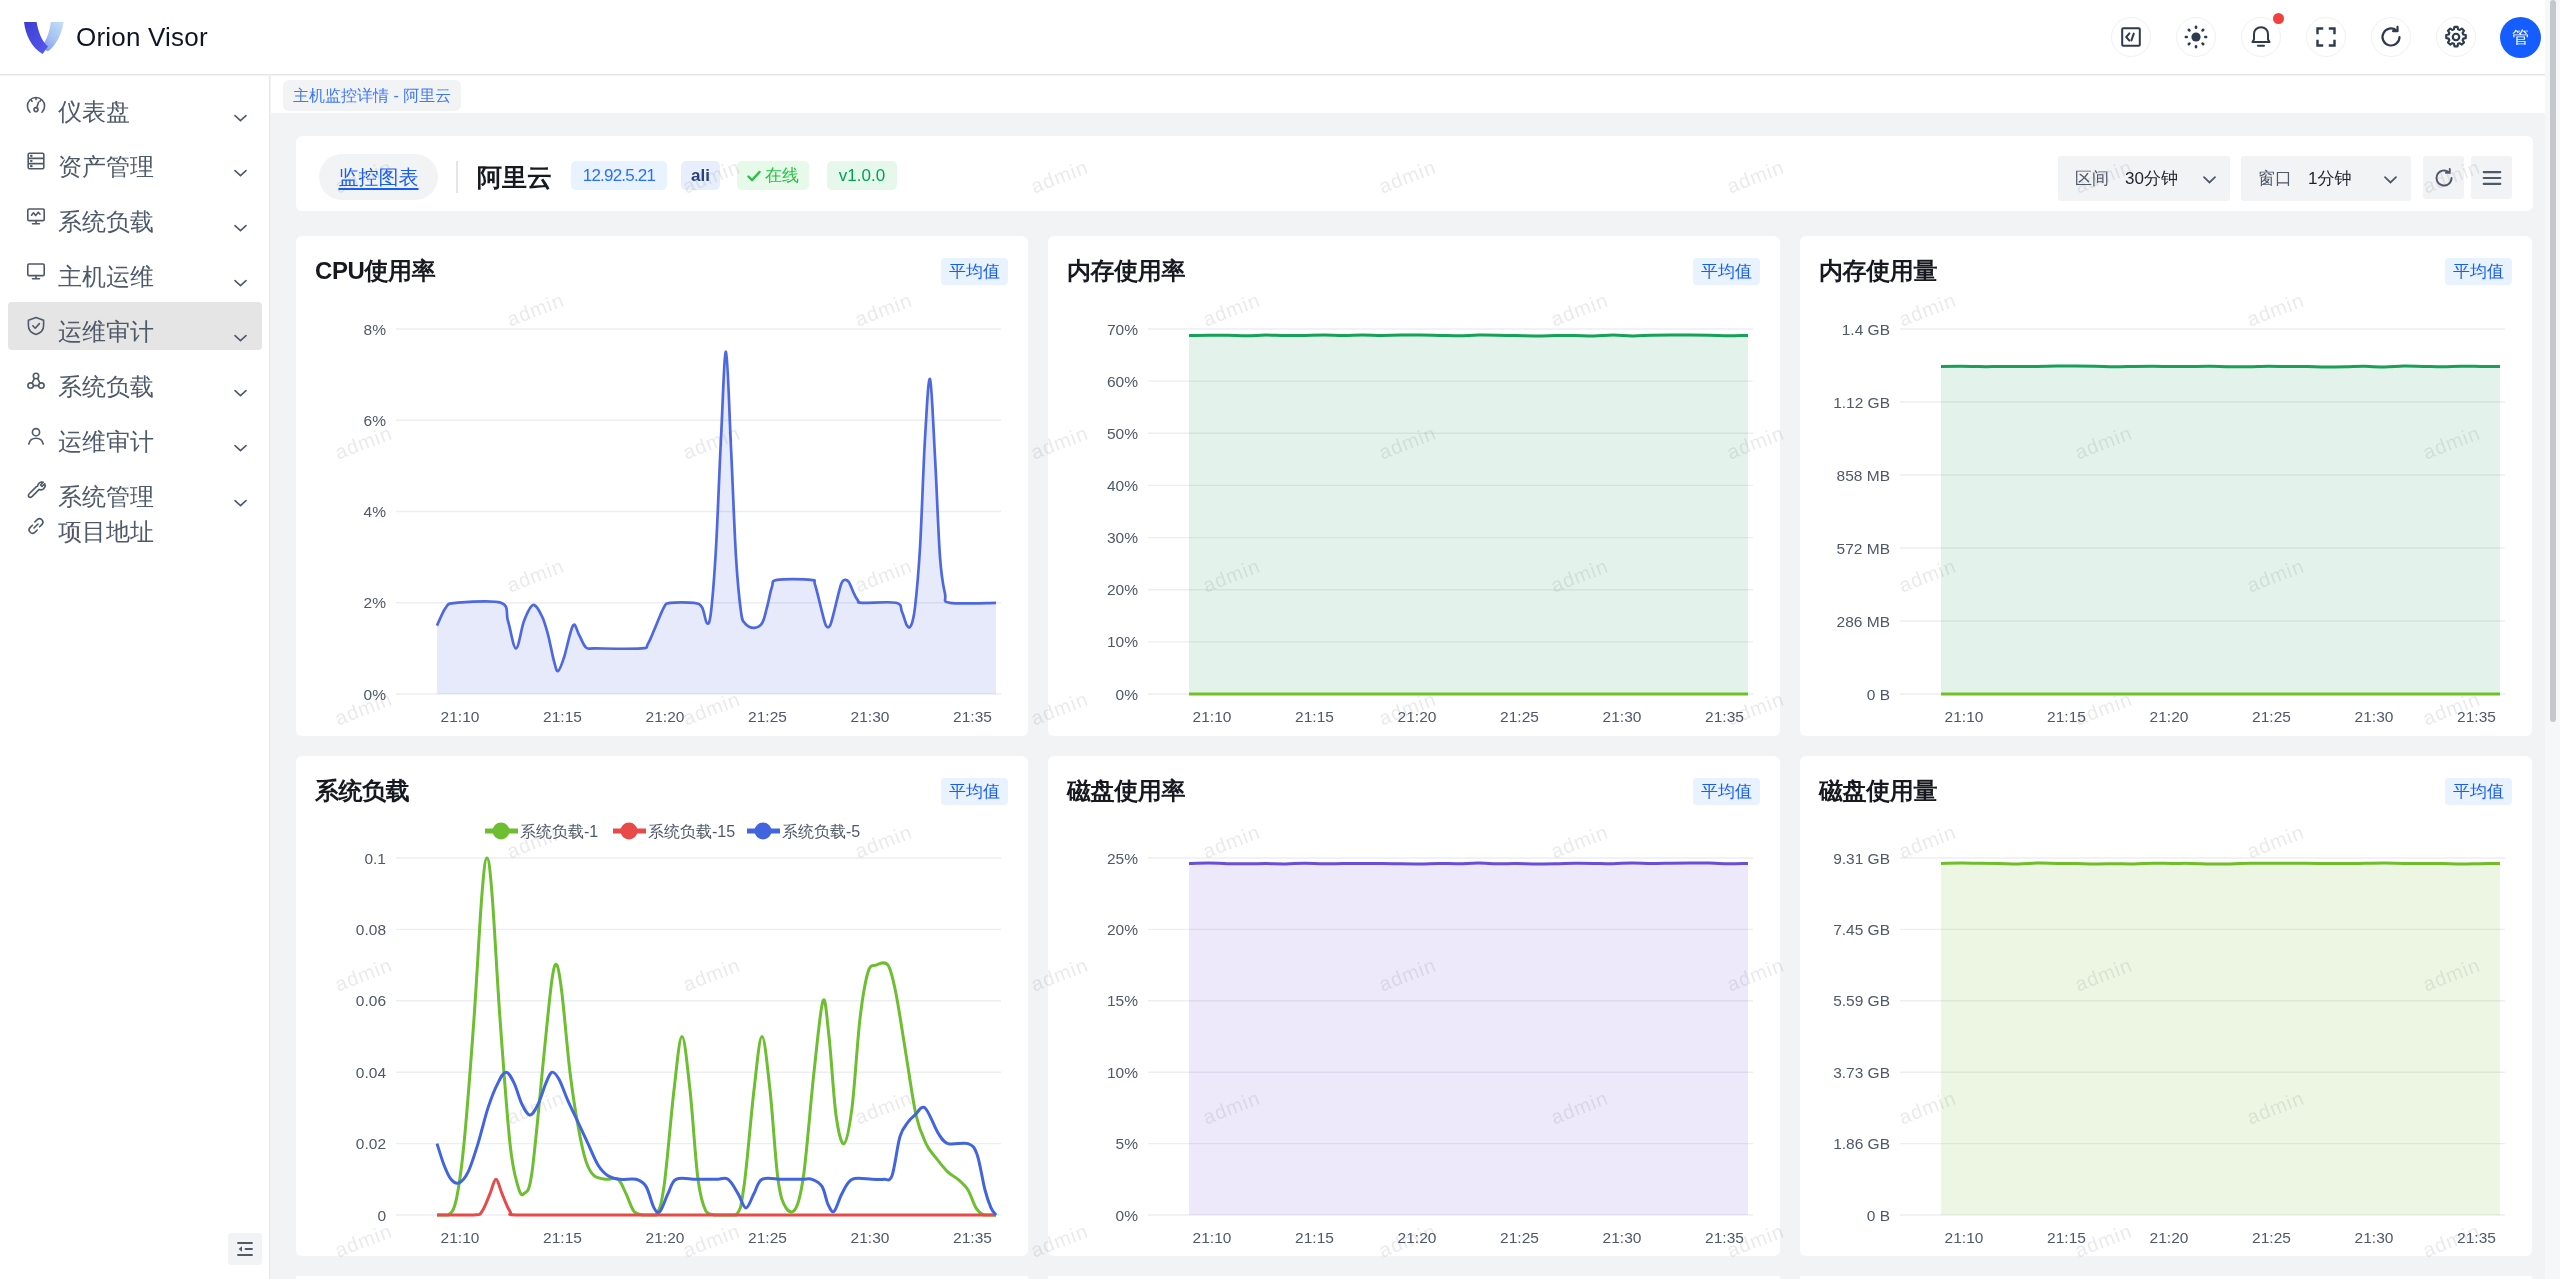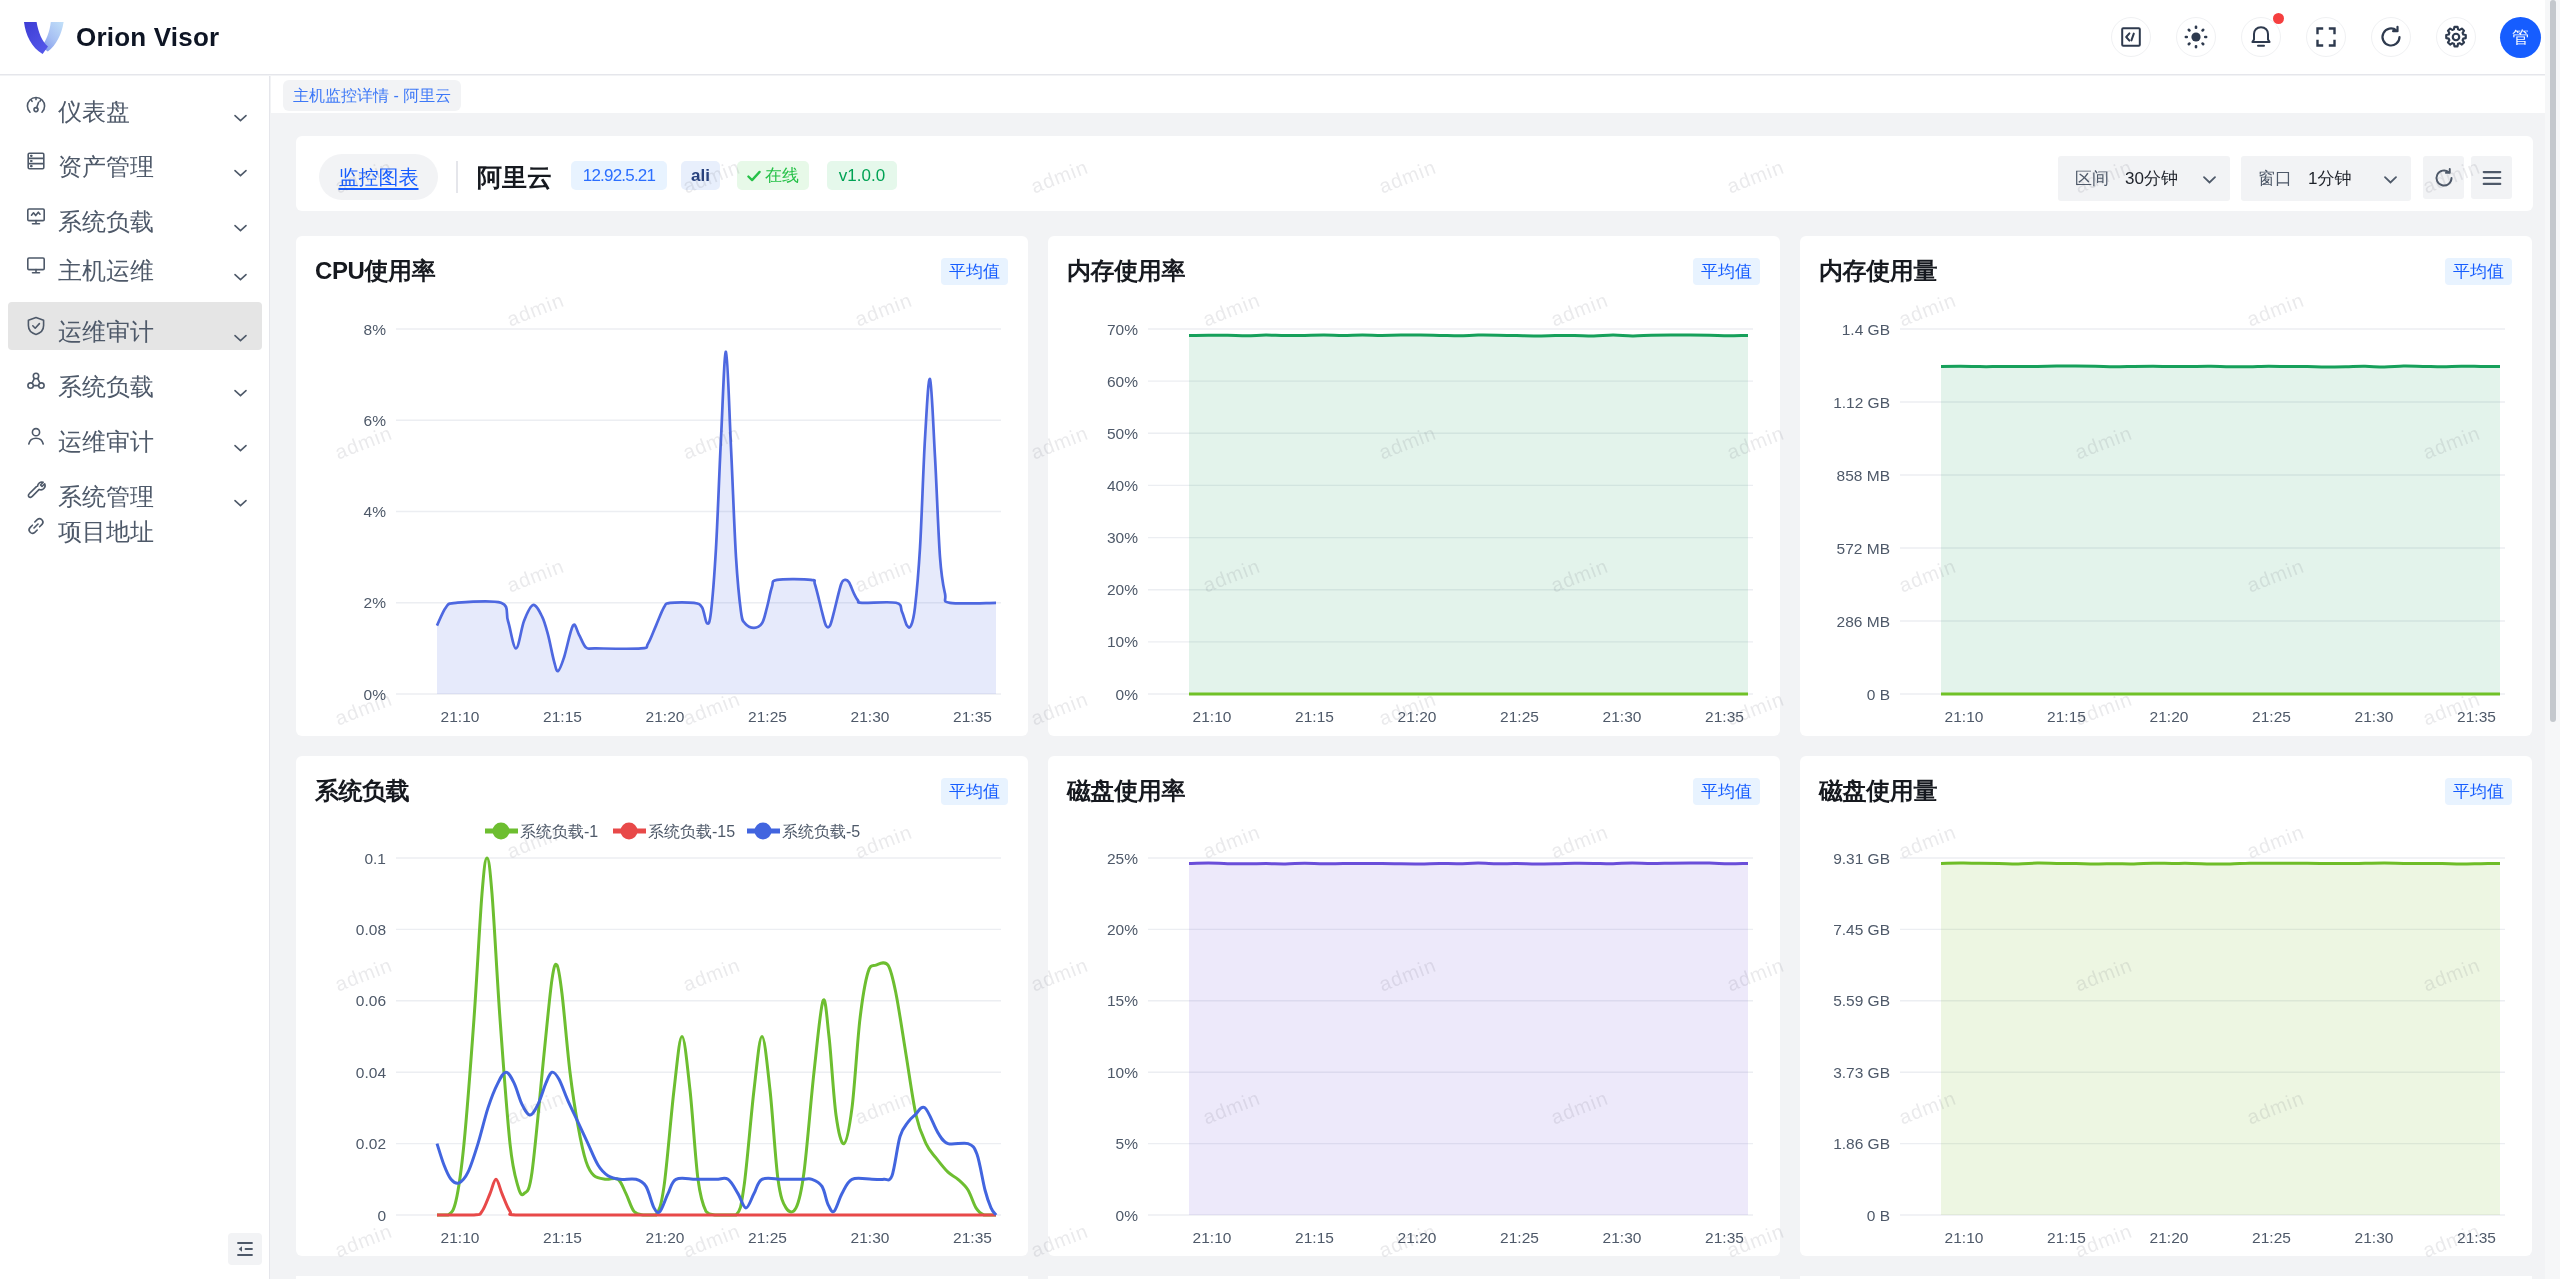--- a/index.html
+++ b/index.html
@@ -1,18 +1,18 @@
 <!DOCTYPE html>
 <html><head><meta charset="utf-8"><title>Orion Visor</title>
 <style>
 *{margin:0;padding:0;box-sizing:border-box}
 html,body{width:2560px;height:1279px;overflow:hidden;font-family:"Liberation Sans",sans-serif;background:#f2f3f5;-webkit-font-smoothing:antialiased}
 .hdr{position:absolute;left:0;top:0;width:2560px;height:75px;background:#fff;border-bottom:1px solid #e5e6eb;z-index:5}
 .logo{position:absolute;left:24px;top:22px}
-.lname{position:absolute;left:76px;top:22px;font-size:26px;color:#0e1524;font-weight:700;letter-spacing:.2px}
+.lname{position:absolute;left:76px;top:22px;font-size:26px;color:#0e1524;font-weight:400;letter-spacing:.2px}
 .icbtn{position:absolute;top:17px;width:40px;height:40px;border-radius:50%;border:1px solid #f0f1f3;background:#fff}
 .icbtn svg{position:absolute;left:50%;top:50%;transform:translate(-50%,-50%)}
 .avatar{position:absolute;left:2500px;top:17px;width:41px;height:41px;border-radius:50%;background:#165dff;color:#fff;font-size:17px;text-align:center;line-height:41px}
 .reddot{position:absolute;left:2273px;top:13px;width:11px;height:11px;border-radius:50%;background:#f53f3f;z-index:6}
 .sidebar{position:absolute;left:0;top:76px;width:270px;height:1203px;background:#fff;border-right:1px solid #e5e6eb;z-index:4}
 .mitem{position:absolute;left:8px;width:254px;height:48px;border-radius:4px;color:#4e5969;font-size:24px}
 .mitem.sel{background:#e5e5e5}
 .mitem .mic{position:absolute;left:17px;top:13px}
 .mitem .mtx{position:absolute;left:50px;top:14px}
 .mitem .chev{position:absolute;right:14px;top:19px}
@@ -342,21 +342,21 @@
       <span class="mic"><svg width="22" height="22" viewBox="0 0 22 22" fill="none" stroke="#4e5969" stroke-width="1.6">
           <rect x="2.8" y="4" width="16.4" height="11.6" rx="1.2"></rect>
           <path d="M6.5 10.2l2-2.4 2.2 2.8 2.6-3.4 1.7 2" stroke-linecap="round" stroke-linejoin="round"></path>
           <path d="M11 15.6v3M7.5 18.8h7" stroke-linecap="round"></path>
         </svg></span>
       <span class="mtx">系统负载</span>
       <span class="chev"><svg width="15" height="10" viewBox="0 0 15 10" fill="none" stroke="#4e5969" stroke-width="1.6" stroke-linecap="round">
           <path d="M2 2.6l5.5 5 5.5-5"></path>
         </svg></span>
     </div>
-<div class="mitem" style="top:165px">
+<div class="mitem" style="top:171px">
       <span class="mic"><svg width="22" height="22" viewBox="0 0 22 22" fill="none" stroke="#4e5969" stroke-width="1.6">
           <rect x="2.8" y="4" width="16.4" height="11.6" rx="1.2"></rect>
           <path d="M11 15.6v3M7.5 18.8h7" stroke-linecap="round"></path>
         </svg></span>
       <span class="mtx">主机运维</span>
       <span class="chev"><svg width="15" height="10" viewBox="0 0 15 10" fill="none" stroke="#4e5969" stroke-width="1.6" stroke-linecap="round">
           <path d="M2 2.6l5.5 5 5.5-5"></path>
         </svg></span>
     </div>
 <div class="mitem sel" style="top:226px">

